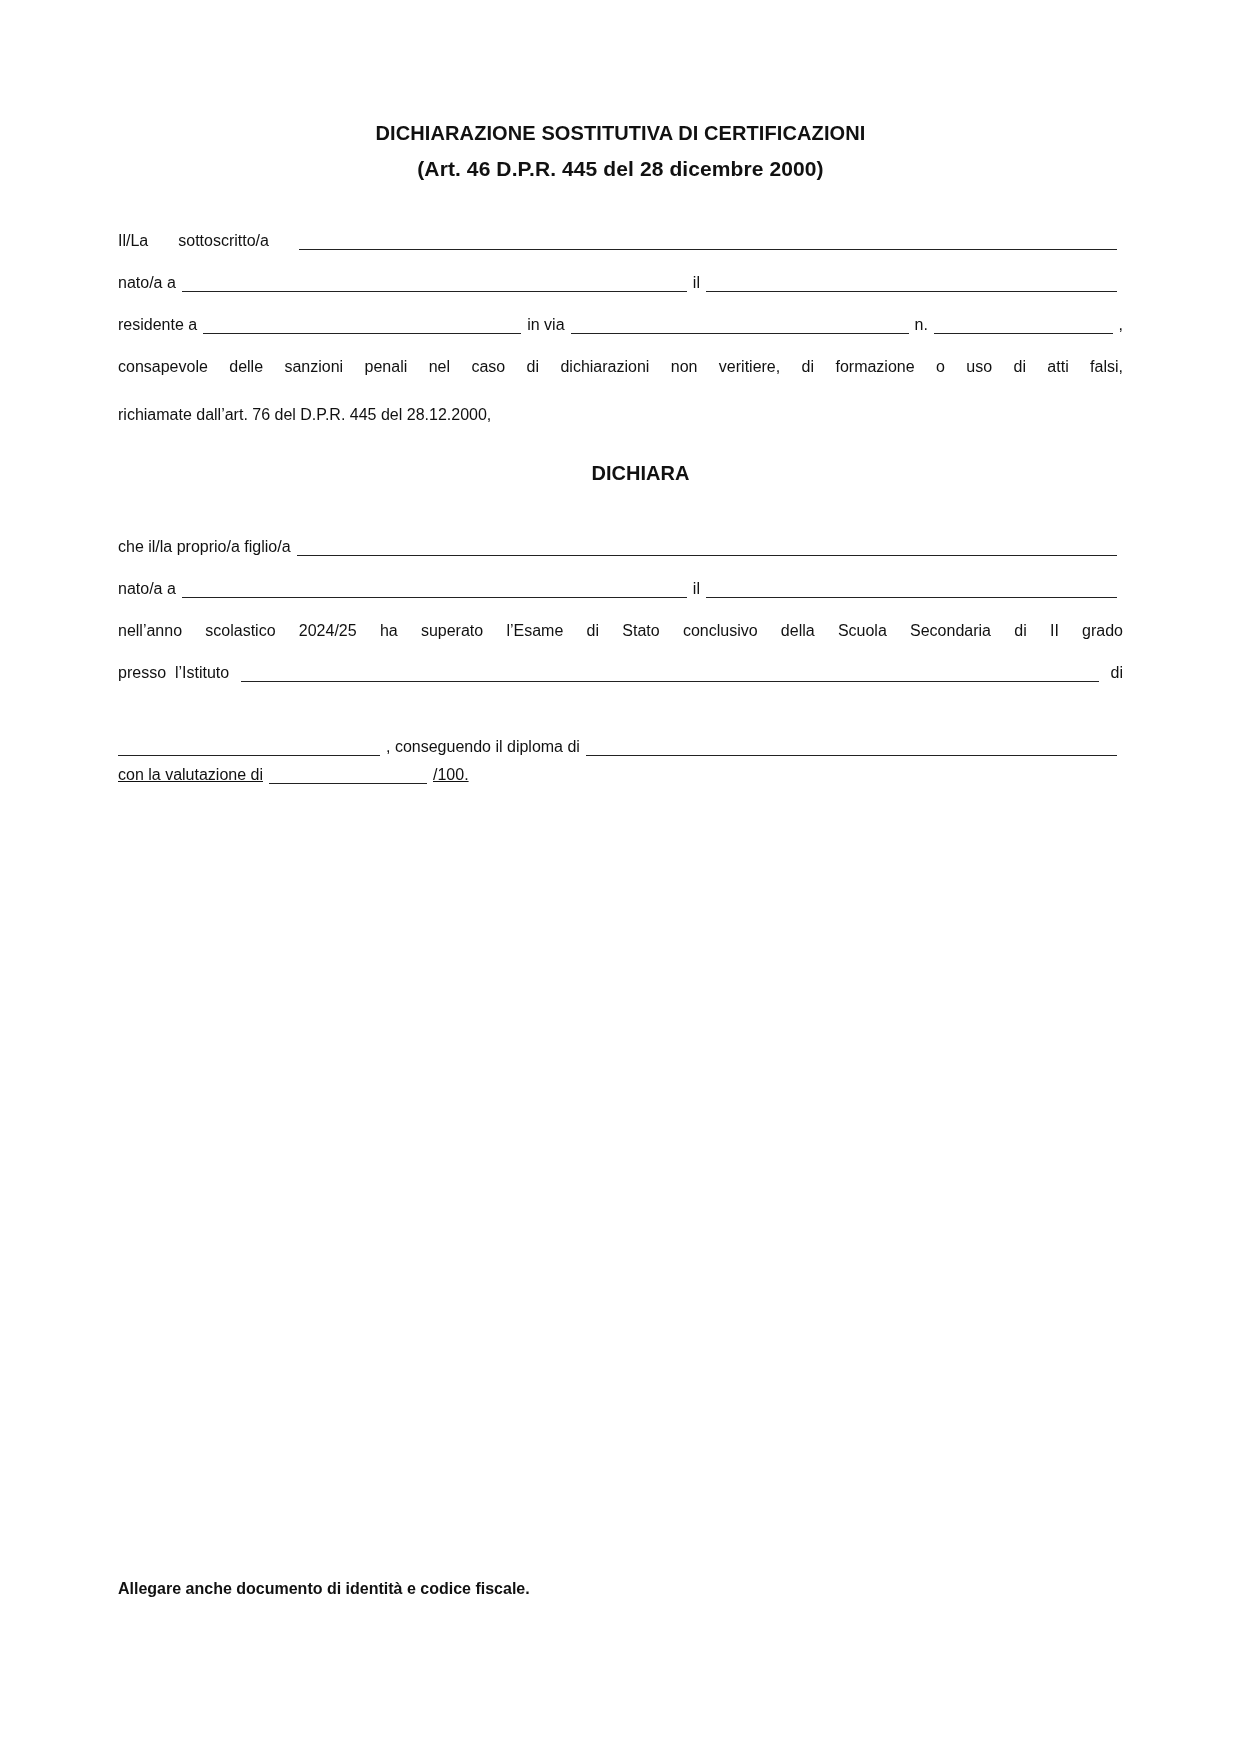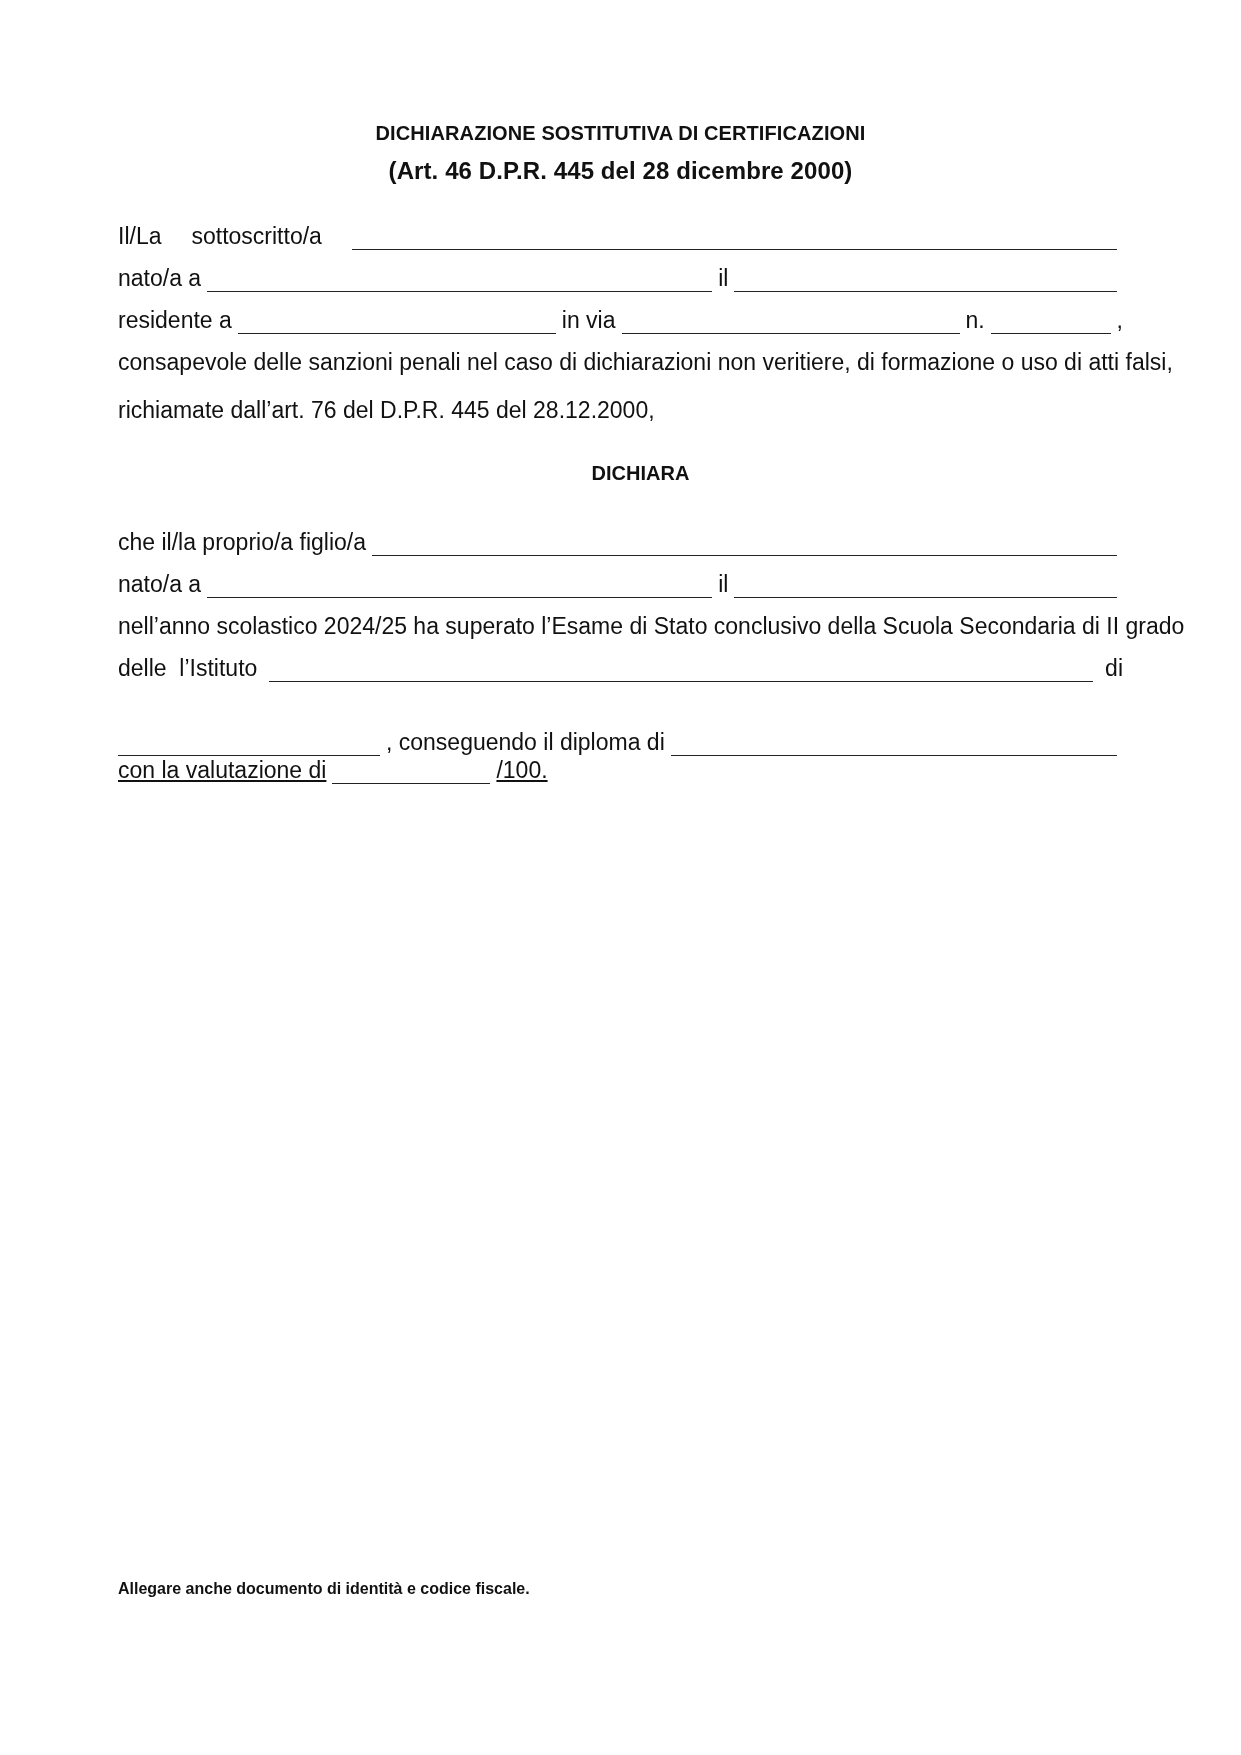--- a/index.html
+++ b/index.html
@@ -2,23 +2,23 @@
 <html><head>
 <meta charset="utf-8">
 <style>
   html, body { margin: 0; padding: 0; background: #ffffff; }
   body { width: 1241px; height: 1755px; position: relative; overflow: hidden;
          font-family: "Liberation Sans", sans-serif; color: #111; }
   .page { position: absolute; left: 0; top: 0; width: 1241px; height: 1755px; background: #fff; }
   .title { position: absolute; left: 0; width: 1241px; text-align: center;
            font-weight: bold; font-size: 20px; letter-spacing: 0.1px; }
   .t1 { top: 122px; }
-  .t2 { top: 157px; font-size: 24px; }
+  .t2 { top: 157px; font-size: 21px; }
   .line { position: absolute; left: 118px; width: 1005px; height: 28px;
-          font-size: 23px; display: flex; align-items: flex-end; white-space: nowrap; }
+          font-size: 16px; display: flex; align-items: flex-end; white-space: nowrap; }
   .line span { display: inline-block; }
   .blank { border-bottom: 1.4px solid #222; height: 20px; margin: 0 6px; }
   .grow { flex: 1; }
   .justify { text-align: justify; text-align-last: justify; display: block; width: 100%; }
   .heading { position: absolute; left: 0; width: 1241px; text-align: center;
              font-weight: bold; font-size: 20px; top: 462px; padding-left: 20px; }
   .footnote { position: absolute; left: 118px; top: 1580px; font-size: 16px; font-weight: bold; }
 </style>
 </head>
 <body>
@@ -72,21 +72,21 @@
     <span class="blank" style="width:505px"></span>
     <span>il</span>
     <span class="blank grow"></span>
   </div>
 
   <div class="line" style="top:612px;">
     <span class="justify">nell’anno scolastico 2024/25 ha superato l’Esame di Stato conclusivo della Scuola Secondaria di II grado</span>
   </div>
 
   <div class="line" style="top:654px;">
-    <span style="white-space:pre">delle  l’Istituto</span>
+    <span style="white-space:pre">presso  l’Istituto</span>
     <span style="width:6px"></span>
     <span class="blank grow"></span>
     <span style="width:6px"></span>
     <span>di</span>
   </div>
 
   <div class="line" style="top:728px;">
     <span class="blank" style="width:262px; margin-left:0"></span>
     <span>, conseguendo il diploma di</span>
     <span class="blank grow"></span>

